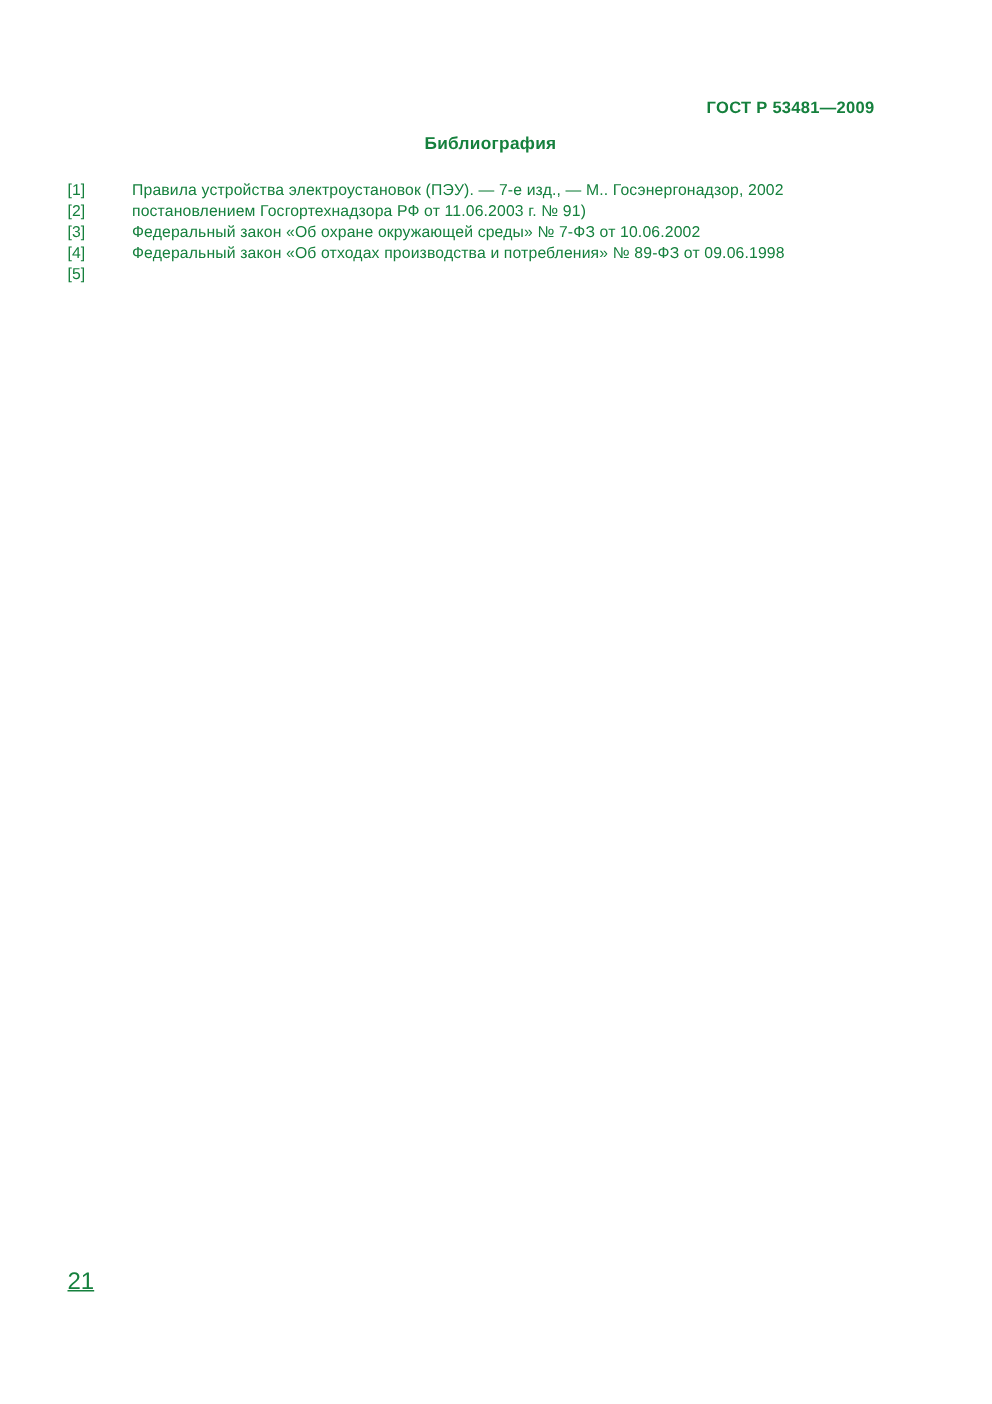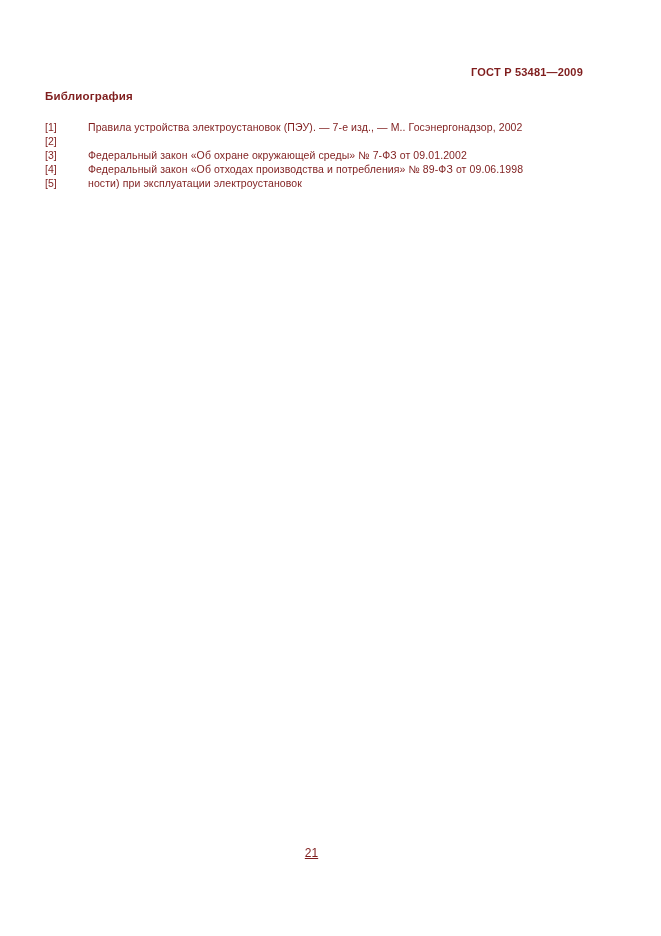--- a/index.html
+++ b/index.html
@@ -6,40 +6,40 @@
     margin: 0;
     padding: 0;
     background: #ffffff;
   }
   .page {
     position: relative;
     width: 661px;
     height: 936px;
     background: #ffffff;
     font-family: "Liberation Sans", "DejaVu Sans", sans-serif;
-    color: #7f1d1d;
+    color: #15803d;
     overflow: hidden;
   }
   .doc-code {
     position: absolute;
     top: 66px;
     left: 45px;
     width: 538px;
     text-align: right;
     font-size: 11px;
     font-weight: bold;
     letter-spacing: 0.2px;
     white-space: pre;
   }
   .doc-title {
     position: absolute;
     top: 90px;
-    left: 45px;
+    left: 58px;
     width: 538px;
-    text-align: left;
+    text-align: center;
     font-size: 11.5px;
     font-weight: bold;
     letter-spacing: 0.2px;
     white-space: pre;
   }
   .biblio {
     position: absolute;
     top: 120px;
     left: 45px;
     width: 560px;
@@ -63,22 +63,22 @@
     font-size: 10.5px;
     line-height: 14px;
     white-space: pre;
     letter-spacing: 0.1px;
   }
   .page-number {
     position: absolute;
     top: 846px;
     left: 45px;
     width: 533px;
-    text-align: center;
-    font-size: 12px;
+    text-align: left;
+    font-size: 16px;
     white-space: pre;
     text-decoration: underline;
   }
 </style>
 </head>
 <body>
 
 <div class="page">
 
   <div class="doc-code">ГОСТ Р 53481—2009</div>
@@ -90,41 +90,41 @@
     <div class="entry">
       <span class="entry-marker">[1]</span>
       <div class="entry-lines">
         <div class="entry-line">Правила устройства электроустановок (ПЭУ). — 7-е изд., — М.. Госэнергонадзор, 2002</div>
       </div>
     </div>
 
     <div class="entry">
       <span class="entry-marker">[2]</span>
       <div class="entry-lines">
+        <div class="entry-line">постановлением Госгортехнадзора РФ от 11.06.2003 г. № 91)</div>
       </div>
     </div>
 
     <div class="entry">
       <span class="entry-marker">[3]</span>
       <div class="entry-lines">
-        <div class="entry-line">Федеральный закон «Об охране окружающей среды» № 7-ФЗ от 09.01.2002</div>
+        <div class="entry-line">Федеральный закон «Об охране окружающей среды» № 7-ФЗ от 10.06.2002</div>
       </div>
     </div>
 
     <div class="entry">
       <span class="entry-marker">[4]</span>
       <div class="entry-lines">
         <div class="entry-line">Федеральный закон «Об отходах производства и потребления» № 89-ФЗ от 09.06.1998</div>
       </div>
     </div>
 
     <div class="entry">
       <span class="entry-marker">[5]</span>
       <div class="entry-lines">
-        <div class="entry-line">ности) при эксплуатации электроустановок</div>
       </div>
     </div>
 
   </div>
 
   <div class="page-number">21</div>
 
 </div>
 
 </body></html>

